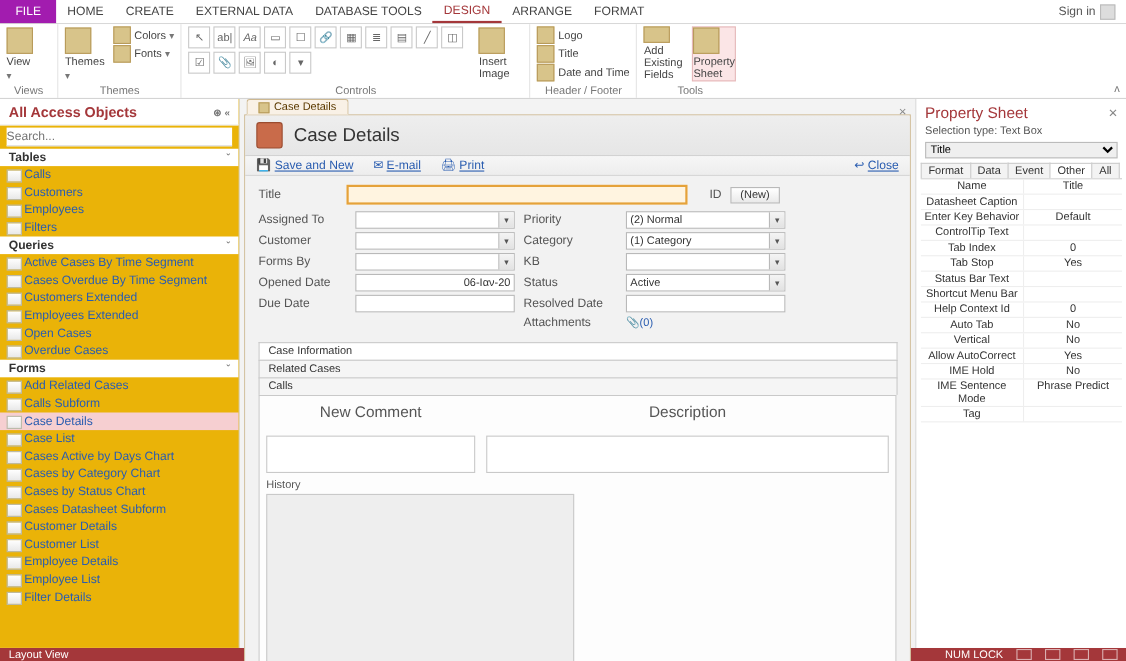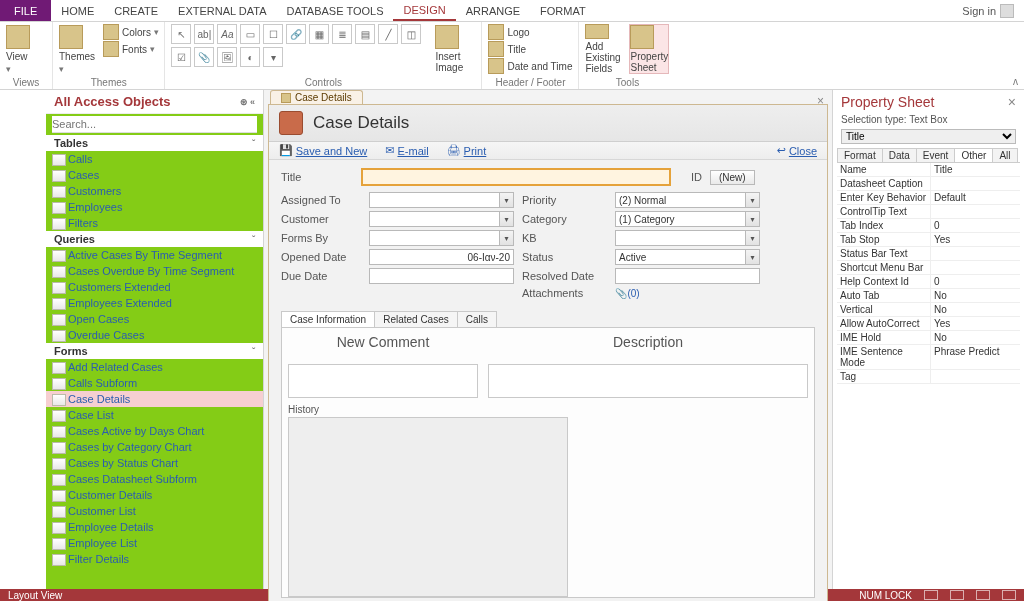--- a/index.html
+++ b/index.html
@@ -1,20 +1,20 @@
 <!DOCTYPE html>
 <html><head>
 <meta charset="utf-8">
 <style>
 * { box-sizing: border-box; margin: 0; padding: 0; font-family: "Segoe UI", Tahoma, sans-serif; }
 body { width: 1024px; height: 601px; background: #fff; overflow: hidden; font-size: 11px; color: #333; }
 
 
 .ribbon-tabs { height: 22px; background: #fff; border-bottom: 1px solid #d4d4d4; display: flex; align-items: stretch; }
-.ribbon-tabs .file { background: #701a75; color: #fff; padding: 0 14px; display: flex; align-items: center; font-size: 11px; }
+.ribbon-tabs .file { background: #a21caf; color: #fff; padding: 0 14px; display: flex; align-items: center; font-size: 11px; }
 .ribbon-tabs .tab { padding: 0 10px; display: flex; align-items: center; font-size: 11px; color: #444; cursor: pointer; }
 .ribbon-tabs .tab.active { color: #a4373a; border-bottom: 2px solid #a4373a; }
 .ribbon-tabs .spacer { flex: 1; }
 .ribbon-tabs .signin { padding: 0 10px; display: flex; align-items: center; gap: 4px; font-size: 11px; color: #555; }
 .signin-avatar { width: 14px; height: 14px; background: #ddd; border: 1px solid #bbb; }
 
 
 .ribbon { height: 68px; background: #fff; border-bottom: 1px solid #d4d4d4; display: flex; position: relative; }
 .rgroup { border-right: 1px solid #e5e5e5; padding: 2px 6px 1px 6px; display: flex; flex-direction: column; justify-content: space-between; }
 .rgroup-label { text-align: center; font-size: 10px; color: #777; }
@@ -24,21 +24,21 @@
 .ico { width: 16px; height: 16px; background: #d8c48a; border: 1px solid #b89b5a; display: inline-block; }
 .ico-lg { width: 24px; height: 24px; }
 .small-btn-row { display: flex; flex-direction: column; gap: 1px; font-size: 10px; color: #444; }
 .small-btn { display: flex; align-items: center; gap: 3px; cursor: pointer; }
 .ctrl-row { display: flex; gap: 3px; align-items: center; flex-wrap: wrap; width: 260px; }
 .ctrl-ico { width: 20px; height: 20px; border: 1px solid #c9c9c9; background: #fff; display: inline-flex; align-items: center; justify-content: center; font-size: 10px; color: #666; }
 .ribbon-collapse { position: absolute; right: 6px; bottom: 2px; font-size: 10px; color: #777; cursor: pointer; }
 
 
 .main { display: flex; height: 499px; }
-.nav { width: 218px; border-right: 1px solid #d4d4d4; background: #84cc16; overflow: hidden; display: flex; flex-direction: column; margin-left: 46px; }
+.nav { width: 218px; border-right: 1px solid #d4d4d4; background: #eab308; overflow: hidden; display: flex; flex-direction: column; }
 .nav-header { background: #fff; padding: 4px 8px; display: flex; align-items: center; justify-content: space-between; color: #a4373a; font-size: 13px; font-weight: 600; border-bottom: 1px solid #eee; }
 .nav-search { padding: 2px 6px; }
 .nav-search input { width: 100%; border: none; border-bottom: 1px solid #ddd; font-size: 11px; color: #888; padding: 2px 0; }
 .nav-section { padding: 2px 8px; font-weight: 600; color: #333; background: #fff; display: flex; justify-content: space-between; align-items: center; font-size: 11px; }
 .nav-item { padding: 2px 8px 2px 22px; font-size: 11px; color: #2a5db0; cursor: pointer; position: relative; }
 .nav-item.selected { background: #f6cfd1; }
 .nav-item::before { content: ""; position: absolute; left: 6px; top: 3px; width: 12px; height: 10px; background: linear-gradient(#fff,#e8e8e8); border: 1px solid #bba; }
 .nav-scroll { overflow-y: auto; flex: 1; }
 
 
@@ -56,42 +56,42 @@
 .form-body { padding: 8px 12px; background: #f2f2f2; overflow: auto; flex: 1; }
 .field-grid { display: grid; grid-template-columns: 80px 145px 85px 145px; gap: 3px 8px; align-items: center; font-size: 11px; }
 .field-grid label { color: #555; }
 .field-grid .ctrl { height: 16px; border: 1px solid #b9b9b9; background: #fff; font-size: 10px; padding: 0 3px; display: flex; align-items: center; position: relative; }
 .ctrl .dd { position: absolute; right: 0; top: 0; width: 14px; height: 100%; border-left: 1px solid #b9b9b9; background: linear-gradient(#f4f4f4,#e2e2e2); display: flex; align-items: center; justify-content: center; font-size: 8px; color: #555; }
 .title-row { display: flex; align-items: center; gap: 8px; margin-bottom: 6px; }
 .title-row label { width: 72px; color: #555; }
 .title-input { flex: 0 0 310px; height: 18px; border: 2px solid #e5a23a; background: #fff4e0; }
 .id-lbl { margin-left: 12px; color: #555; }
 .id-btn { border: 1px solid #b9b9b9; background: linear-gradient(#fff,#e9e9e9); padding: 1px 8px; font-size: 10px; cursor: pointer; }
-.sub-tabs { margin-top: 12px; display: flex; border-bottom: 1px solid #c9c9c9; }
+.sub-tabs { margin-top: 12px; display: flex; border-bottom: 1px solid #c9c9c9; flex-direction: column; }
 .sub-tab { border: 1px solid #c9c9c9; border-bottom: none; padding: 2px 8px; font-size: 10px; background: #f5f5f5; margin-right: -1px; cursor: pointer; }
 .sub-tab.active { background: #fff; }
 .sub-panel { border: 1px solid #c9c9c9; border-top: none; background: #fdfdfd; padding: 6px; height: 270px; }
 .sub-panel .cols { display: flex; gap: 10px; }
 .sub-panel .col { flex: 1; }
 .sub-panel .col-h { text-align: center; font-size: 14px; color: #555; margin-bottom: 14px; }
 .box { border: 1px solid #c9c9c9; background: #fff; height: 34px; }
 .hist-lbl { font-size: 10px; color: #555; margin: 6px 0 2px 0; }
 .hist-box { border: 1px solid #c9c9c9; background: #eee; height: 180px; width: 280px; }
 
 
 .prop { width: 192px; border-left: 1px solid #d4d4d4; background: #fff; display: flex; flex-direction: column; }
 .prop-hdr { padding: 4px 8px; color: #a4373a; font-size: 14px; display: flex; justify-content: space-between; align-items: flex-start; }
 .prop-sub { padding: 0 8px 4px 8px; font-size: 10px; color: #555; }
 .prop-sel { margin: 0 8px 4px 8px; }
 .prop-sel select { width: 100%; font-size: 10px; border: 1px solid #bbb; }
 .prop-tabs { display: flex; border-bottom: 1px solid #ccc; margin: 0 4px; }
 .prop-tab { border: 1px solid #ccc; border-bottom: none; padding: 1px 6px; font-size: 10px; background: #f3f3f3; margin-right: -1px; cursor: pointer; }
 .prop-tab.active { background: #fff; }
 .prop-grid { flex: 1; overflow: auto; margin: 0 4px; }
-.prop-row { display: flex; border-bottom: 1px solid #eee; font-size: 10px; }
+.prop-row { display: flex; border-bottom: 1px solid #eee; font-size: 10px; text-align: center; }
 .prop-row .k { flex: 0 0 94px; padding: 1px 3px; color: #333; border-right: 1px solid #eee; }
 .prop-row .v { flex: 1; padding: 1px 3px; color: #333; }
 
 
 .status { height: 12px; background: #a4373a; color: #fff; font-size: 10px; display: flex; align-items: center; padding: 0 8px; gap: 12px; }
 .status .spacer { flex: 1; }
 .status .sb-ico { width: 14px; height: 10px; border: 1px solid rgba(255,255,255,.6); }
 
 .chev { font-size: 9px; color: #777; }
 </style>
@@ -226,21 +226,20 @@
       <span class="chev">⊛ «</span>
     </div>
     <div class="nav-search"><input placeholder="Search..." style=""></div>
     <div class="nav-scroll">
       <div class="nav-section">
           <span>Tables</span>
           <span class="chev">ˇ</span>
         </div>
       <div id="nav-tables">
           <div class="nav-item">Calls</div>
-          <div class="nav-item">Cases</div>
           <div class="nav-item">Customers</div>
           <div class="nav-item">Employees</div>
           <div class="nav-item">Filters</div>
         </div>
       <div class="nav-section">
           <span>Queries</span>
           <span class="chev">ˇ</span>
         </div>
       <div id="nav-queries">
           <div class="nav-item">Active Cases By Time Segment</div>

